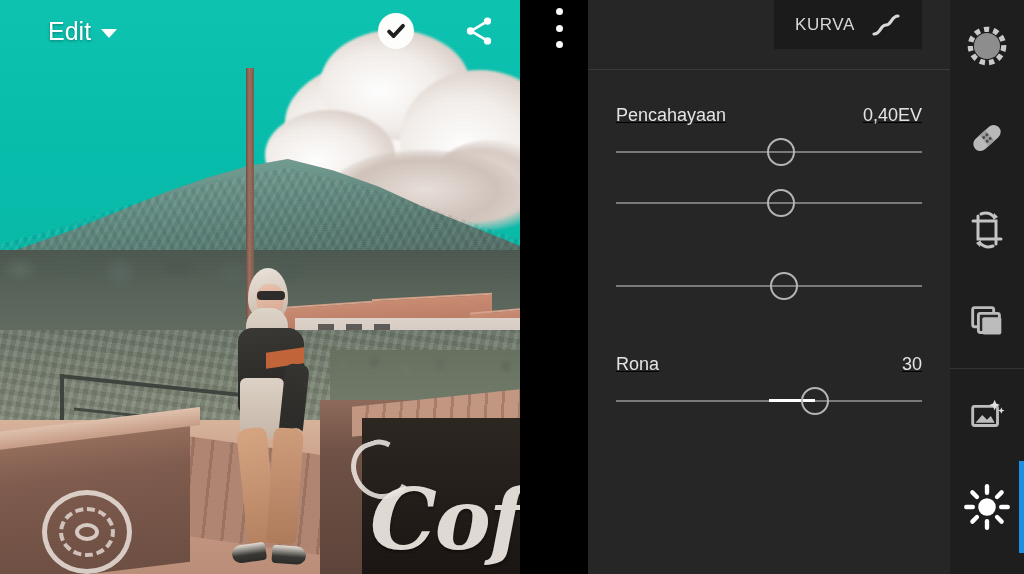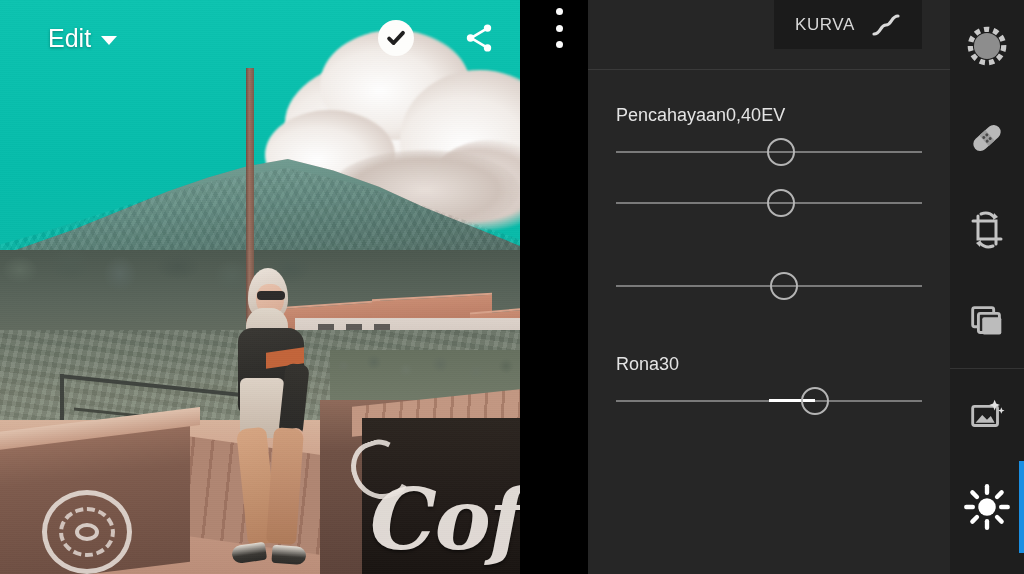--- a/index.html
+++ b/index.html
@@ -256,21 +256,21 @@
   }
   .photo-grain {
     position: absolute; inset: 0;
     background:
       repeating-linear-gradient(0deg, rgba(255,255,255,0.012) 0 1px, rgba(0,0,0,0.012) 1px 2px);
     pointer-events: none;
   }
 
   
   #topbar {
-    position: absolute; left: 0; top: 12px; width: 520px; height: 52px;
+    position: absolute; left: 0; top: 5px; width: 520px; height: 52px;
     display: flex; align-items: center; z-index: 20; justify-content: flex-end;
   }
   #edit-menu {
     display: flex; align-items: center; gap: 10px;
     margin-left: 48px; cursor: pointer;
   }
   #edit-label {
     color: #fff; font-size: 25px; font-weight: 400;
     text-shadow: 0 1px 3px rgba(0,0,0,.35);
   }
@@ -325,21 +325,21 @@
     display: flex; align-items: center; justify-content: center;
     gap: 16px; cursor: pointer;
   }
   #kurva-label {
     color: #d7d7d7; font-size: 17px; letter-spacing: .6px;
   }
 
   #sliders { padding: 14px 0 0 0; }
   .slider-row { padding: 10px 28px 4px 28px; height: 83px; }
   .slider-top {
-    display: flex; align-items: baseline; justify-content: flex-start;
+    display: flex; align-items: baseline; justify-content: space-between; text-decoration: underline;
   }
   .slider-label { color: #e4e4e4; font-size: 18px; }
   .slider-value { color: #e4e4e4; font-size: 18px; margin-top: 11px; }
   .slider-track-wrap {
     position: relative; height: 40px; margin-top: 6px;
   }
   .track-base {
     position: absolute; left: 0; right: 0; top: 19px; height: 2px;
     background: #7a7a7a;
   }

